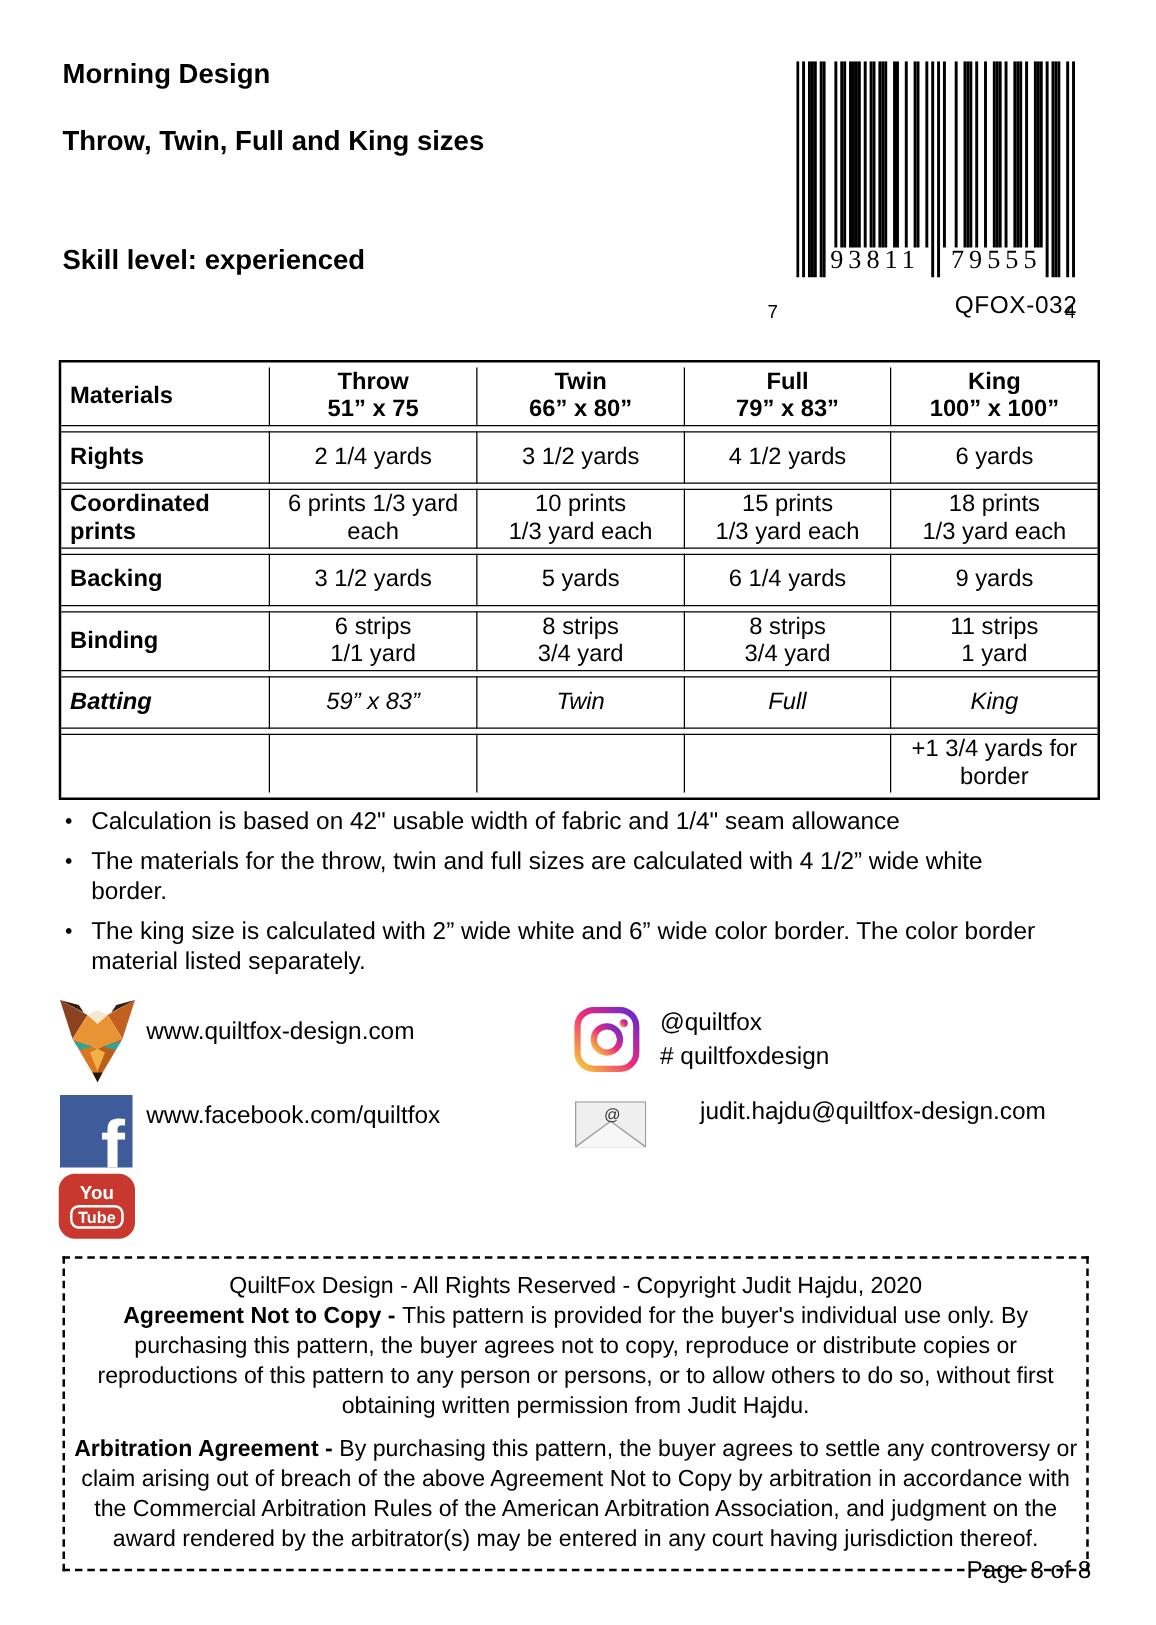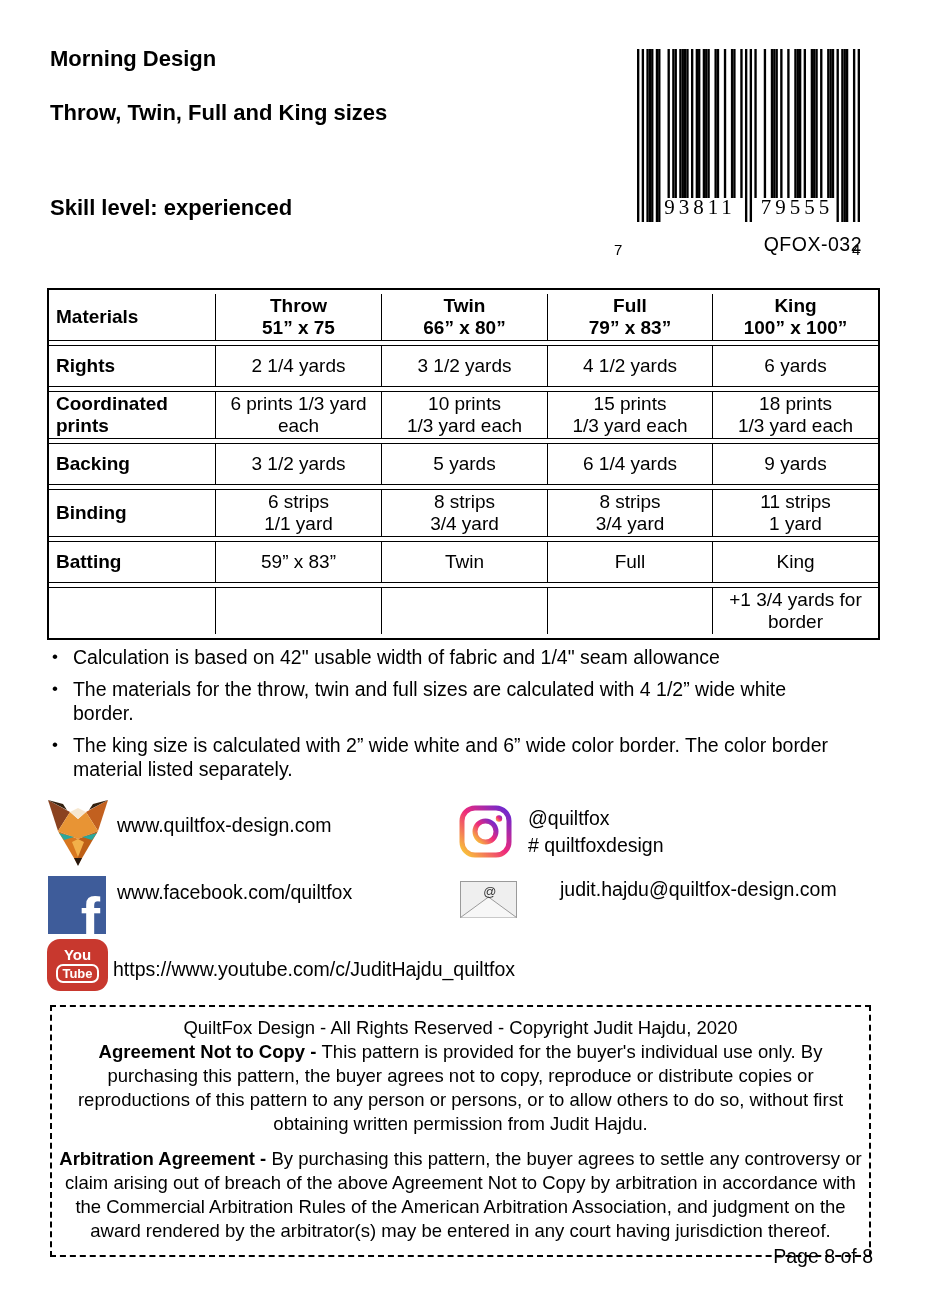--- a/index.html
+++ b/index.html
@@ -39,21 +39,21 @@
   table.materials tr:last-child  td { border-bottom:none; }
   table.materials td.rowlabel {
     text-align:left; font-weight:bold; padding-left:7px; border-left:none;
   }
   table.materials tr.thead td { font-weight:bold; }
   table.materials tr:nth-child(1) td { height:44px; }
   table.materials tr:nth-child(2) td { height:38px; }
   table.materials tr:nth-child(3) td { height:44px; }
   table.materials tr:nth-child(4) td { height:38px; }
   table.materials tr:nth-child(5) td { height:42px; }
-  table.materials tr:nth-child(6) td { height:38px; }
+  table.materials tr:nth-child(6) td { height:38px;font-style:italic; }
   table.materials tr:nth-child(7) td { height:34px; }
 
   
   .notes { position:absolute; left:52px; top:645px; width:800px; }
   .note  { display:flex; gap:15px; font-size:19.5px; line-height:24.5px; margin-bottom:7px; }
   .note .bullet { flex:0 0 auto; font-size:17px; line-height:24.5px; }
   .note .note-text { flex:1 1 auto; }
 
   
   .abs { position:absolute; }
@@ -290,21 +290,20 @@
       <path d="M0.5,36.5 L28.5,16 L56.5,36.5" fill="#f7f7f7" stroke="#9a9a9a" stroke-width="1"></path>
       <text x="23" y="15" font-size="13" font-style="italic" fill="#333">@</text>
     </svg>
   </div>
   <div class="abs contact-text mail-text">judit.hajdu@quiltfox-design.com</div>
 
   <div class="abs yt-icon">
     <span class="yt-you">You</span>
     <span class="yt-tube">Tube</span>
   </div>
-  <div class="abs contact-text yt-text">https://www.youtube.com/c/JuditHajdu_quiltfox</div>
 
   <div class="legal">
     <p class="l1">QuiltFox Design - All Rights Reserved - Copyright Judit Hajdu, 2020</p>
     <p class="l2"><b>Agreement Not to Copy - </b><span>This pattern is provided for the buyer's individual use only. By purchasing this pattern, the buyer agrees not to copy, reproduce or distribute copies or reproductions of this pattern to any person or persons, or to allow others to do so, without first obtaining written permission from Judit Hajdu.</span></p>
     <p class="l3"><b>Arbitration Agreement - </b><span>By purchasing this pattern, the buyer agrees to settle any controversy or claim arising out of breach of the above Agreement Not to Copy by arbitration in accordance with the Commercial Arbitration Rules of the American Arbitration Association, and judgment on the award rendered by the arbitrator(s) may be entered in any court having jurisdiction thereof.</span></p>
   </div>
 
   <div class="pagenum">Page 8 of 8</div>
 
 </div>

